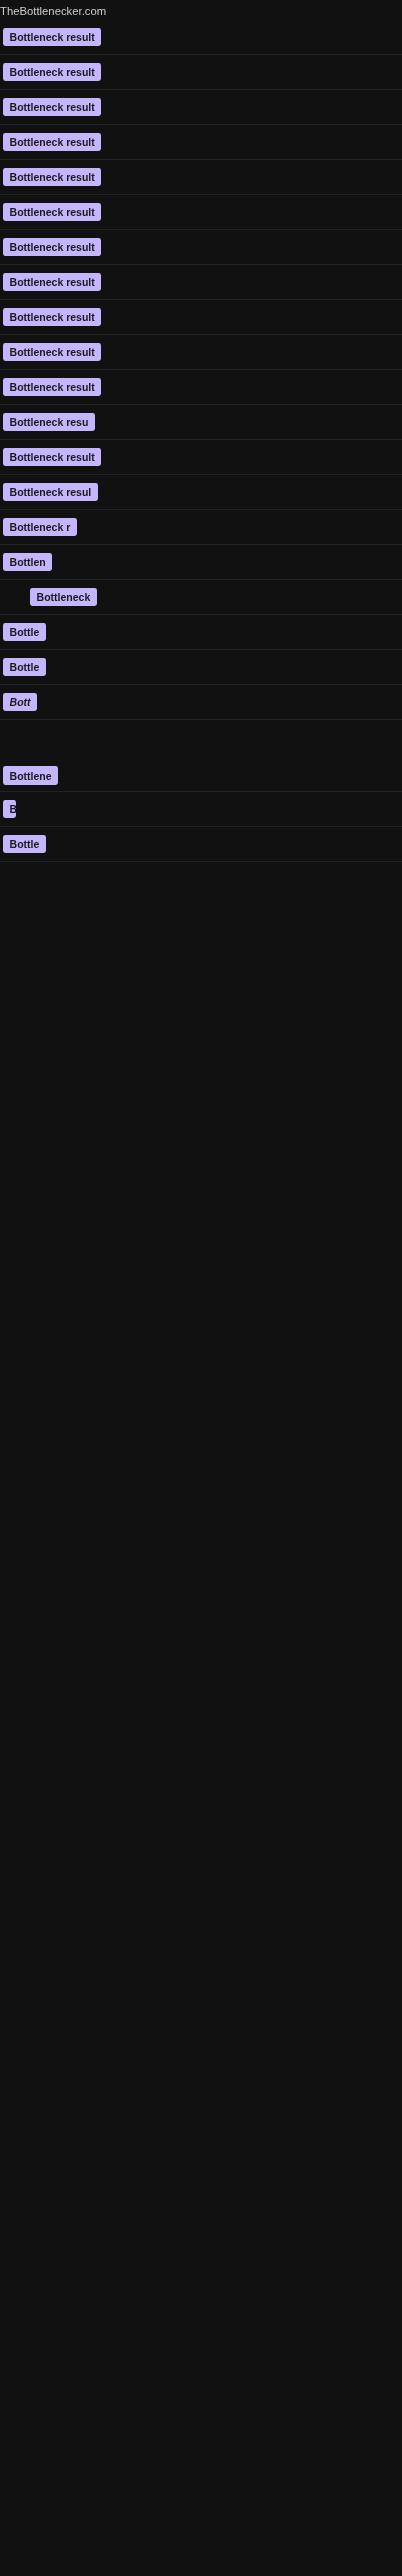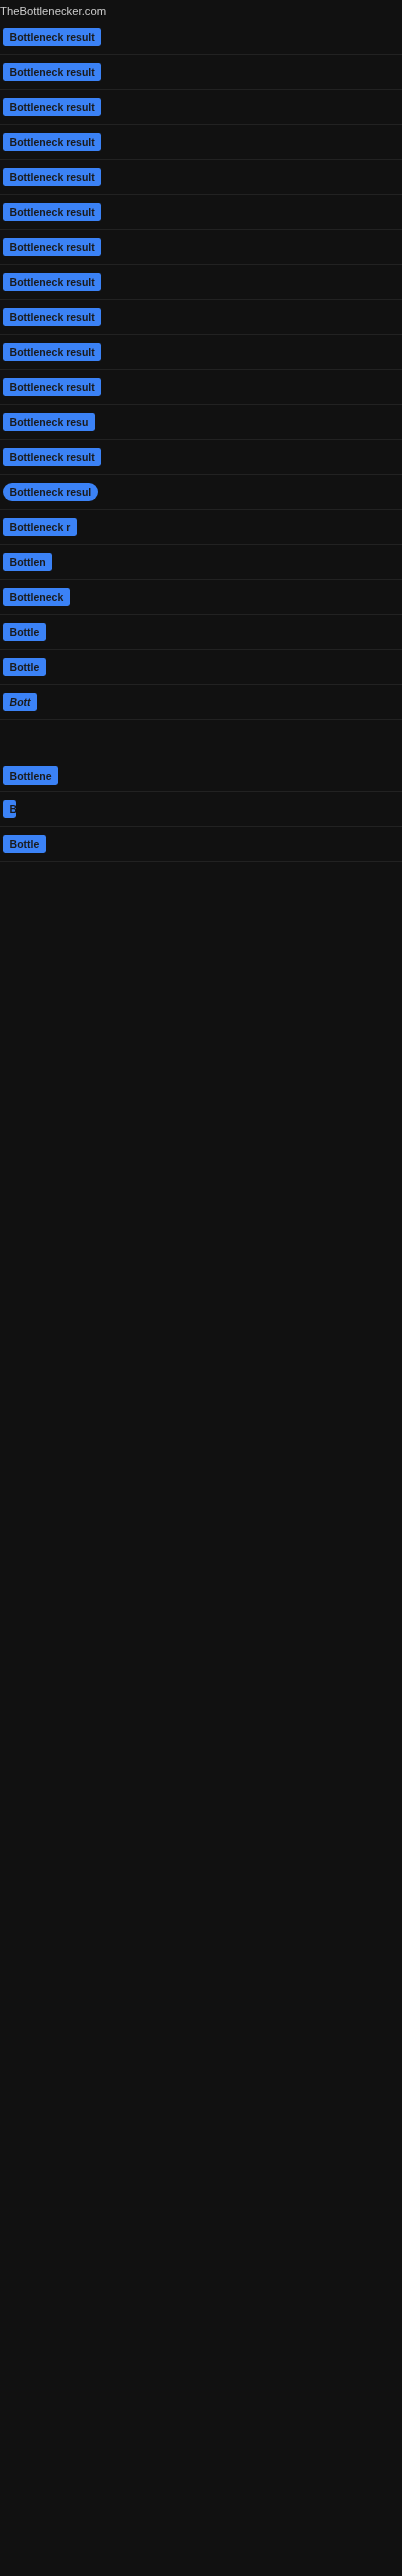--- a/index.html
+++ b/index.html
@@ -19,21 +19,21 @@
     .site-title {
       text-align: left;
       color: #cccccc;
       font-size: 11.3px;
       padding: 4.8px 0 3.2px 0;
       font-weight: normal;
     }
 
     .bottleneck-badge {
       display: inline-block;
-      background-color: #3b82f6;
+      background-color: #c4b5fd;
       color: #1a1a1a;
       font-size: 10.5px;
       font-weight: bold;
       padding: 3.2px 6.4px;
       border-radius: 2.4px;
       white-space: nowrap;
       overflow: hidden;
     }
 
     .row {
@@ -83,30 +83,30 @@
     <div class="row">
       <span class="bottleneck-badge" style="max-width: 127px;">Bottleneck result</span>
     </div>
     <div class="row">
       <span class="bottleneck-badge" style="max-width: 105px; overflow: hidden;">Bottleneck resu</span>
     </div>
     <div class="row">
       <span class="bottleneck-badge" style="max-width: 127px;">Bottleneck result</span>
     </div>
     <div class="row">
-      <span class="bottleneck-badge" style="max-width: 113px; overflow: hidden; border-radius: 9px;">Bottleneck resul</span>
+      <span class="bottleneck-badge" style="max-width: 113px; overflow: hidden;">Bottleneck resul</span>
     </div>
     <div class="row">
       <span class="bottleneck-badge" style="max-width: 76px; overflow: hidden;">Bottleneck r</span>
     </div>
     <div class="row">
       <span class="bottleneck-badge" style="max-width: 52px; overflow: hidden;">Bottlen</span>
     </div>
     <div class="row">
-      <span class="bottleneck-badge" style="max-width: 68px; overflow: hidden;">Bottleneck</span>
+      <span class="bottleneck-badge" style="max-width: 68px; overflow: hidden; margin-left: 27px;">Bottleneck</span>
     </div>
     <div class="row">
       <span class="bottleneck-badge" style="max-width: 48px; overflow: hidden;">Bottle</span>
     </div>
     <div class="row">
       <span class="bottleneck-badge" style="max-width: 48px; overflow: hidden;">Bottle</span>
     </div>
     <div class="row">
       <span class="bottleneck-badge" style="max-width: 36px; overflow: hidden; font-style: italic;">Bott</span>
     </div>

